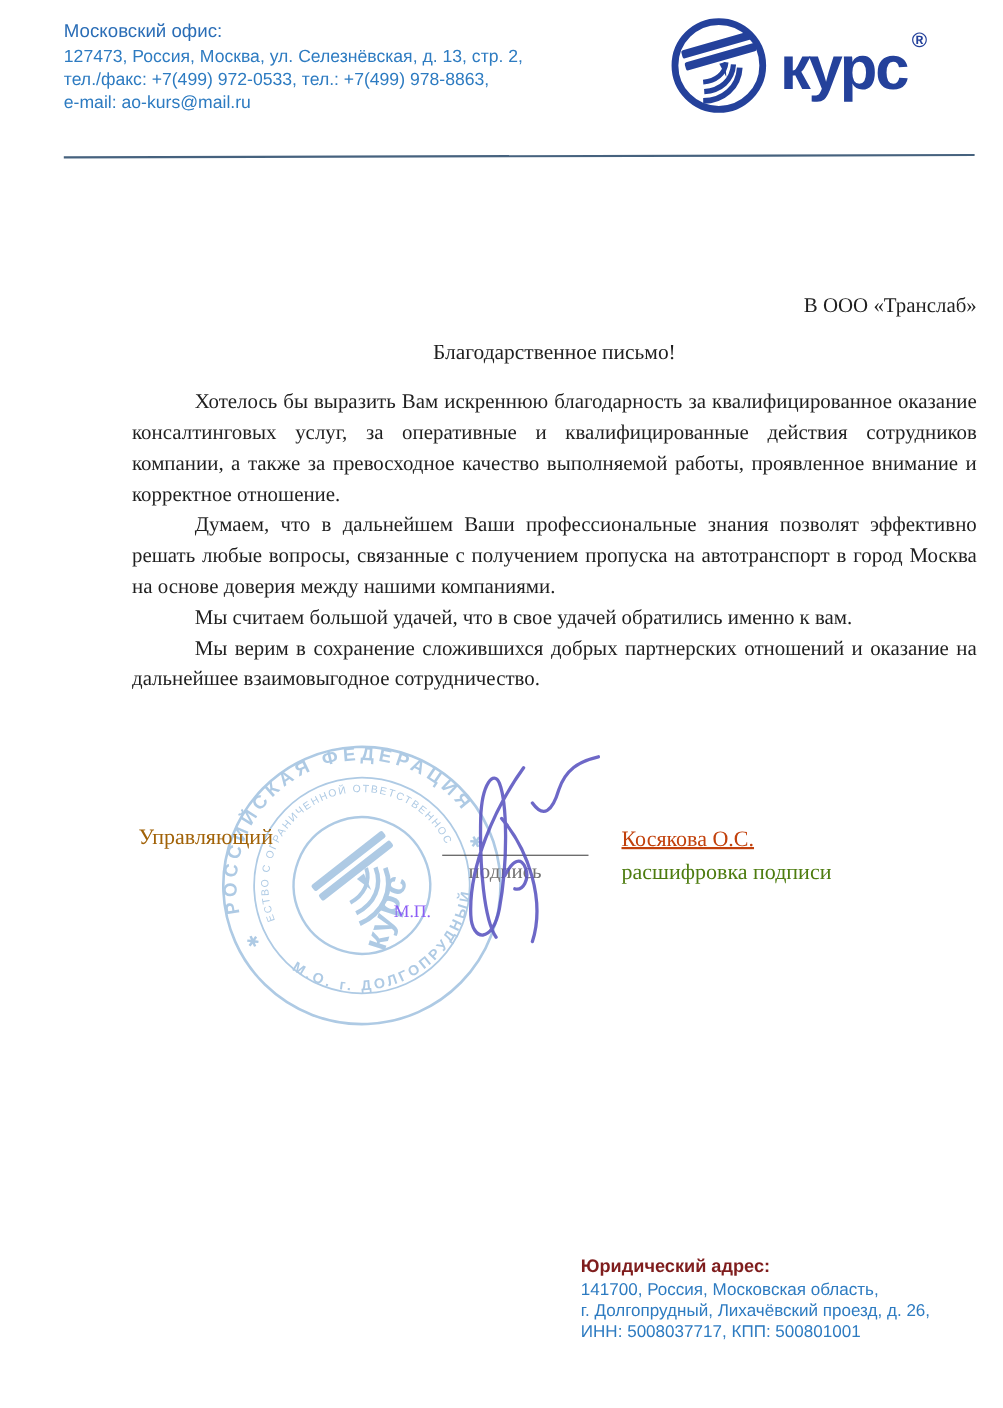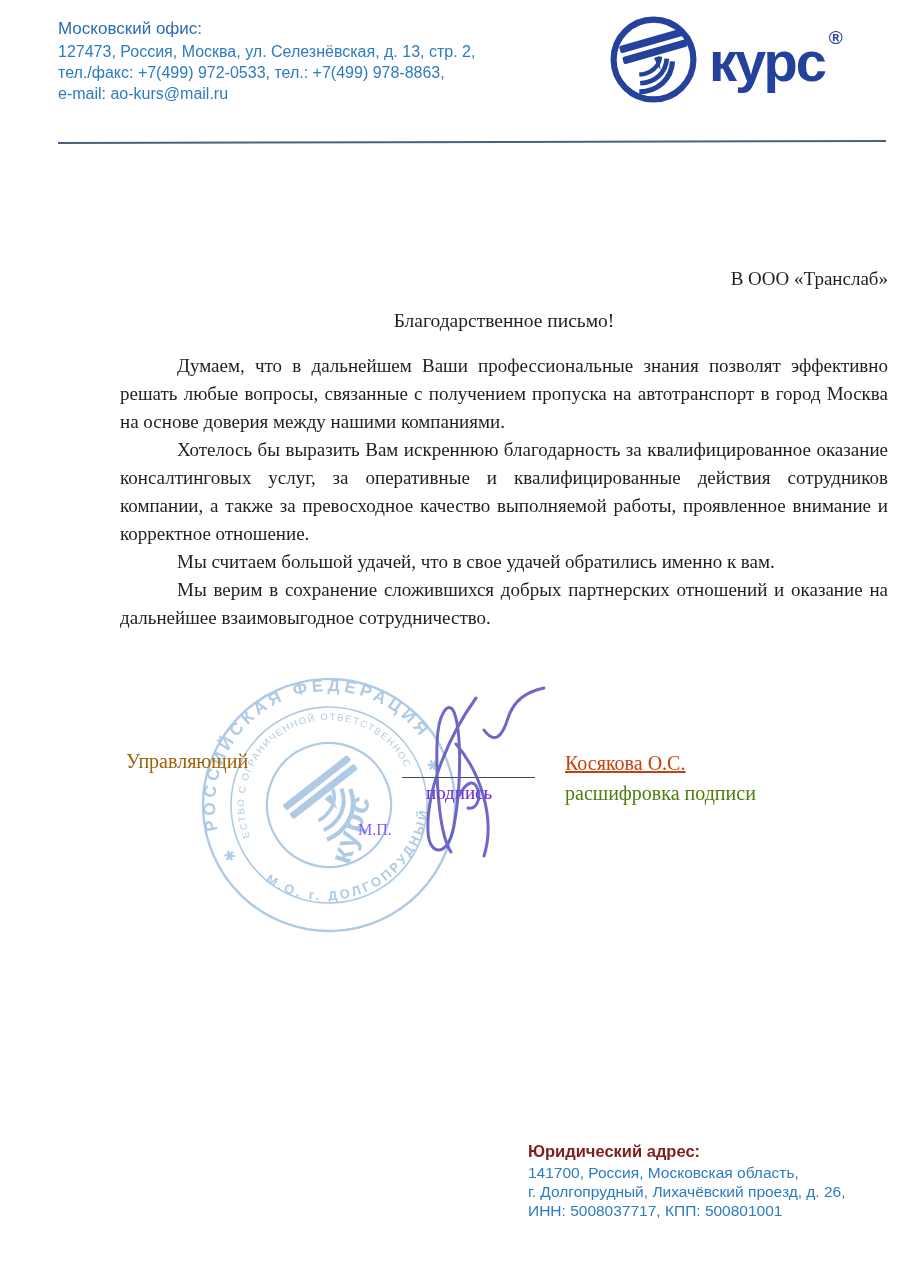--- a/index.html
+++ b/index.html
@@ -42,21 +42,21 @@
   }
   .body-text{
     position:absolute;left:120px;top:352px;width:768px;
     font-size:19px;line-height:28px;text-align:justify;
   }
   .body-text p{margin:0;text-indent:57px;}
   
   .stamp{position:absolute;left:192px;top:668px;width:274px;height:274px;opacity:0.72;z-index:1;transform:rotate(-24deg);}
   .pos-title{position:absolute;left:126px;top:750px;font-size:20px;color:#a16207;z-index:2;}
   .sig-line{position:absolute;left:402px;top:777px;width:133px;border-bottom:1.6px solid #4a4a4a;z-index:2;}
-  .sig-caption{position:absolute;left:426px;top:782px;font-size:19px;color:#6d28d9;z-index:2;}
+  .sig-caption{position:absolute;left:426px;top:782px;font-size:19px;color:#737373;z-index:2;}
   .seal-caption{position:absolute;left:358px;top:821px;font-size:16px;color:#8b5cf6;z-index:2;}
   .signer-name{position:absolute;left:565px;top:752px;font-size:20px;color:#c2410c;text-decoration:underline;z-index:2;}
   .signer-caption{position:absolute;left:565px;top:782px;font-size:20px;color:#4d7c0f;z-index:2;}
   .signature{position:absolute;left:404px;top:686px;width:175px;height:180px;z-index:3;}
   
   .footer-legal{
     position:absolute;left:528px;top:1142px;
     font-family:"Liberation Sans", sans-serif;color:#2d7bc1;
     font-size:15.5px;line-height:19px;z-index:4;
   }
@@ -98,22 +98,22 @@
       <span class="reg">®</span>
     </span>
   </div>
 
   <div class="divider"></div>
 
   <div class="recipient">В ООО «Транслаб»</div>
   <div class="letter-title">Благодарственное письмо!</div>
 
   <div class="body-text">
+    <p>Хотелось бы выразить Вам искреннюю благодарность за квалифицированное оказание консалтинговых услуг, за оперативные и квалифицированные действия сотрудников компании, а также за превосходное качество выполняемой работы, проявленное внимание и корректное отношение.</p>
     <p>Думаем, что в дальнейшем Ваши профессиональные знания позволят эффективно решать любые вопросы, связанные с получением пропуска на автотранспорт в город Москва на основе доверия между нашими компаниями.</p>
-    <p>Хотелось бы выразить Вам искреннюю благодарность за квалифицированное оказание консалтинговых услуг, за оперативные и квалифицированные действия сотрудников компании, а также за превосходное качество выполняемой работы, проявленное внимание и корректное отношение.</p>
     <p>Мы считаем большой удачей, что в свое удачей обратились именно к вам.</p>
     <p>Мы верим в сохранение сложившихся добрых партнерских отношений и оказание на дальнейшее взаимовыгодное сотрудничество.</p>
   </div>
 
   <div class="stamp">
     <svg viewBox="0 0 274 274" width="274" height="274">
       <defs>
         <path id="arcTop" d="M 23,137 A 114,114 0 1 1 251,137" fill="none"></path>
         <path id="arcBottom" d="M 43,172 A 104,104 0 0 0 231,172" fill="none"></path>
         <path id="arcInner" d="M 52,137 A 85,85 0 1 1 222,137" fill="none"></path>

